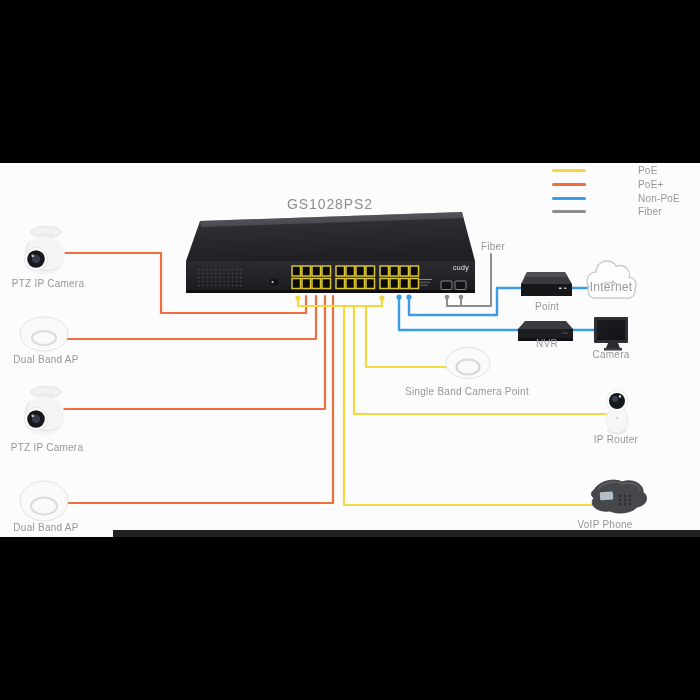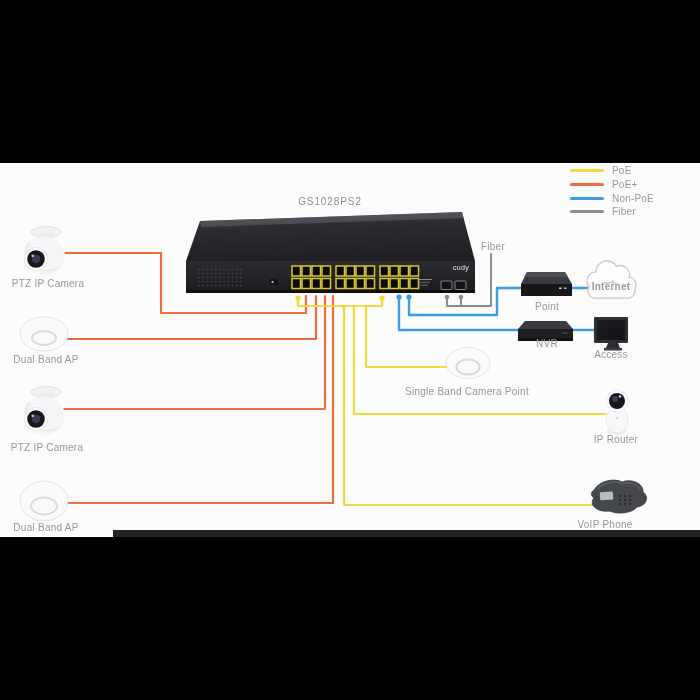--- a/index.html
+++ b/index.html
@@ -3,24 +3,24 @@
 <meta charset="utf-8">
 <style>
   html,body{margin:0;padding:0;background:#000;}
   #frame{position:relative;width:700px;height:700px;background:#000;overflow:hidden;
          font-family:"Liberation Sans",sans-serif;}
   #stage{position:absolute;left:0;top:163px;width:700px;height:374px;background:#fcfcfd;}
   #bottom-strip{position:absolute;left:113px;top:530px;width:587px;height:7px;background:#222224;}
   svg{position:absolute;left:0;top:0;}
   .label{position:absolute;transform:translateX(-50%);white-space:nowrap;
          font-size:10px;line-height:12px;color:#96969a;letter-spacing:.25px;}
-  .label.small{font-size:10px;color:#9a9a9e;font-weight:bold;}
+  .label.small{font-size:12px;color:#9a9a9e;}
   .title{position:absolute;transform:translateX(-50%);white-space:nowrap;
-         font-size:10px;color:#8d8d91;letter-spacing:.9px;}
-  .legend-row{position:absolute;left:570px;height:11px;display:flex;align-items:center;}
+         font-size:14px;color:#8d8d91;letter-spacing:.9px;}
+  .legend-row{position:absolute;left:552px;height:11px;display:flex;align-items:center;gap:44px;}
   .legend-line{width:34px;height:2.6px;border-radius:2px;margin-right:8px;}
   .legend-label{font-size:10px;color:#97979b;letter-spacing:.2px;}
 </style>
 </head>
 <body>
 
 <div id="frame">
   <div style="position:absolute;left:0;top:0;width:700px;height:163px;background:#000;"></div>
   <div id="stage"></div>
   <div id="bottom-strip"></div>
@@ -226,21 +226,21 @@
   <div class="label" style="left:48px;top:278px">PTZ IP Camera</div>
   <div class="label" style="left:46px;top:354px">Dual Band AP</div>
   <div class="label" style="left:47px;top:442px">PTZ IP Camera</div>
   <div class="label" style="left:46px;top:522px">Dual Band AP</div>
   <div class="label" style="left:467px;top:386px">Single Band Camera Point</div>
   <div class="label" style="left:616px;top:434px">IP Router</div>
   <div class="label" style="left:605px;top:519px">VoIP Phone</div>
   <div class="label" style="left:547px;top:301px">Point</div>
   <div class="label small" style="left:611px;top:281px">Internet</div>
   <div class="label" style="left:547px;top:338px">NVR</div>
-  <div class="label" style="left:611px;top:349px">Access</div>
+  <div class="label" style="left:611px;top:349px">Camera</div>
   <div class="label" style="left:493px;top:241px">Fiber</div>
 
   <div>
     <div class="legend-row" style="top:165px">
       <span class="legend-line" style="background: rgb(242, 217, 62);"></span>
       <span class="legend-label">PoE</span>
     </div>
     <div class="legend-row" style="top:179px">
       <span class="legend-line" style="background: rgb(237, 111, 62);"></span>
       <span class="legend-label">PoE+</span>

